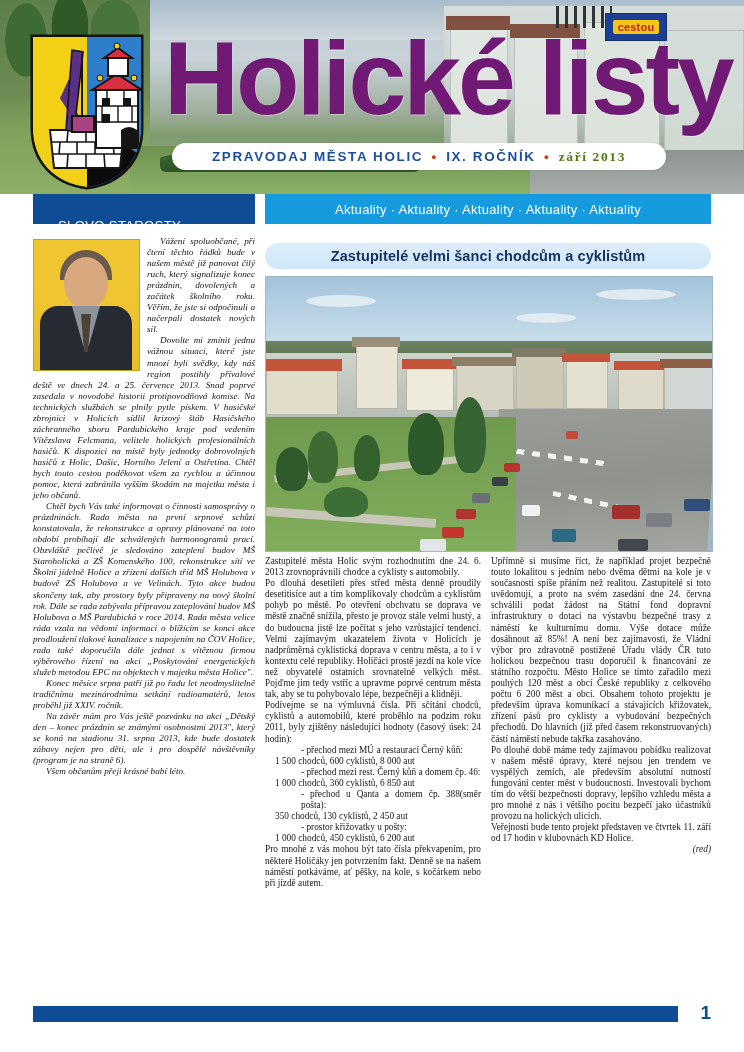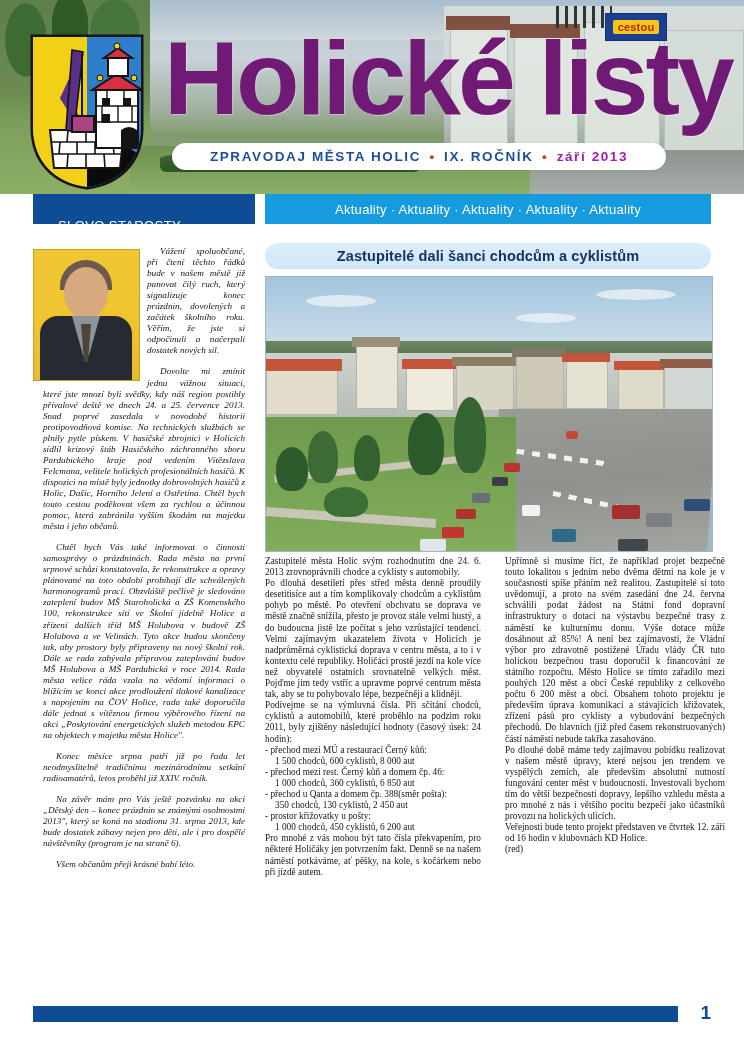--- a/index.html
+++ b/index.html
@@ -99,21 +99,21 @@
     position:absolute;left:172px;top:143px;width:494px;height:27px;z-index:7;
     background:#ffffff;border-radius:14px;
     display:flex;align-items:center;justify-content:center;
     box-shadow:0 0 2px rgba(0,0,0,.12);
   }
   .sub-pill .txt{
     font-family:"Liberation Sans",sans-serif;
     font-weight:bold;font-size:13.5px;letter-spacing:1.6px;
     color:#1c4e9c;white-space:nowrap;
   }
-  .sub-pill .date{color:#a21caf;}
+  .sub-pill .date{color:#4d7c0f;font-family:Liberation Serif, serif;}
   .sub-pill .dot{color:#d93a12;padding:0 3px;}
 
   
   .bar-row{
     position:absolute;left:0;top:194px;width:744px;height:30px;z-index:8;
   }
   .bar-left{
     position:absolute;left:33px;top:0;width:222px;height:30px;
     background:#0e4c96;
     display:flex;align-items:center;
@@ -151,21 +151,21 @@
   .mp-body{position:absolute;left:6px;top:66px;width:92px;height:64px;background:#262b33;border-radius:18px 18px 0 0;}
   .mp-shirt{position:absolute;left:38px;top:66px;width:28px;height:40px;background:#8d939b;clip-path:polygon(0 0,100% 0,60% 100%,40% 100%);}
   .mp-tie{position:absolute;left:47px;top:74px;width:10px;height:38px;background:#4c4436;clip-path:polygon(0 0,100% 0,70% 100%,30% 100%);}
 
   .left-text{
     font-family:"Liberation Serif",serif;font-style:italic;
     font-size:9.2px;line-height:11.05px;
     text-align:justify;color:#15161a;
     hyphens:auto;
   }
-  .left-text p{margin:10px;text-indent:13px;}
+  .left-text p{margin:0;text-indent:13px;}
   .left-text p.first{text-indent:13px;}
 
   
   .headline-pill{
     position:absolute;left:265px;top:243px;width:446px;height:26px;
     background:linear-gradient(180deg,#ddeefb,#cfe7f8);
     border-radius:13px;z-index:4;
     display:flex;align-items:center;justify-content:center;
   }
   .headline-pill .t{
@@ -193,26 +193,26 @@
   .mp-path{position:absolute;background:#c8c6b7;}
 
   
   .art-text{
     font-family:"Liberation Serif",serif;
     font-size:9.3px;line-height:11.1px;
     text-align:justify;color:#15161a;
   }
   .art-text p{margin:0;}
   .art-text p.ind{text-indent:0;}
-  .art-text p.bullet{text-indent:0;}
+  .art-text p.bullet{text-indent:0;margin-left:36px;}
   .art-text p.val{text-indent:0;padding-left:10px;}
-  .sig{margin-top:2px;}
+  .sig{text-align:right;font-style:italic;margin-top:2px;}
 
   .col-mid-art{position:absolute;left:265px;top:556px;width:216px;}
-  .col-right-art{position:absolute;left:505px;top:556px;width:220px;}
+  .col-right-art{position:absolute;left:491px;top:556px;width:220px;}
 
   
   .footer{
     position:absolute;left:33px;top:1006px;width:678px;height:22px;
   }
   .footer-bar{
     position:absolute;left:0;top:0;width:645px;height:16px;background:#0e4c96;
   }
   .footer-num{
     position:absolute;right:0;top:-4px;width:28px;height:24px;
@@ -329,21 +329,21 @@
 <div class="bar-row">
   <div class="bar-left">
     <span class="lbl">SLOVO STAROSTY</span>
   </div>
   <div class="bar-right">
     <span class="lbl">Aktuality · Aktuality · Aktuality · Aktuality · Aktuality</span>
   </div>
 </div>
 
 <div class="headline-pill">
-  <span class="t">Zastupitelé dali šanci chodcům a cyklistům</span>
+  <span class="t">Zastupitelé velmi šanci chodcům a cyklistům</span>
 </div>
 
 <div class="main-photo">
   <div class="mp-sky"></div>
   <div class="mp-cloud" style="left:40px;top:18px;width:70px;height:12px;"></div>
   <div class="mp-cloud" style="left:250px;top:36px;width:60px;height:10px;"></div>
   <div class="mp-cloud" style="left:330px;top:12px;width:80px;height:11px;"></div>
   <div class="mp-hills"></div>
   <div class="mp-town">
     <div class="mp-bld" style="left:90px;top:-8px;width:40px;height:62px;background:#e8e4d6;"></div>
@@ -423,20 +423,20 @@
   <p class="bullet">- přechod u Qanta a domem čp. 388(směr pošta):</p>
   <p class="val">350 chodců, 130 cyklistů, 2 450 aut</p>
   <p class="bullet">- prostor křižovatky u pošty:</p>
   <p class="val">1 000 chodců, 450 cyklistů, 6 200 aut</p>
   <p class="ind">Pro mnohé z vás mohou být tato čísla překvapením, pro některé Holičáky jen potvrzením fakt. Denně se na našem náměstí potkáváme, ať pěšky, na kole, s kočárkem nebo při jízdě autem.</p>
 </div>
 
 <div class="col-right-art art-text">
   <p class="ind">Upřímně si musíme říct, že například projet bezpečně touto lokalitou s jedním nebo dvěma dětmi na kole je v současnosti spíše přáním než realitou. Zastupitelé si toto uvědomují, a proto na svém zasedání dne 24. června schválili podat žádost na Státní fond dopravní infrastruktury o dotaci na výstavbu bezpečné trasy z náměstí ke kulturnímu domu. Výše dotace může dosáhnout až 85%! A není bez zajímavosti, že Vládní výbor pro zdravotně postižené Úřadu vlády ČR tuto holickou bezpečnou trasu doporučil k financování ze státního rozpočtu. Město Holice se tímto zařadilo mezi pouhých 120 měst a obcí České republiky z celkového počtu 6 200 měst a obcí. Obsahem tohoto projektu je především úprava komunikací a stávajících křižovatek, zřízení pásů pro cyklisty a vybudování bezpečných přechodů. Do hlavních (již před časem rekonstruovaných) částí náměstí nebude takřka zasahováno.</p>
   <p class="ind">Po dlouhé době máme tedy zajímavou pobídku realizovat v našem městě úpravy, které nejsou jen trendem ve vyspělých zemích, ale především absolutní nutností fungování center měst v budoucnosti. Investovali bychom tím do větší bezpečnosti dopravy, lepšího vzhledu města a pro mnohé z nás i většího pocitu bezpečí jako účastníků provozu na holických ulicích.</p>
-  <p class="ind">Veřejnosti bude tento projekt představen ve čtvrtek 12. září od 16 hodin v klubovnách KD Holice.</p>
+  <p class="ind">Veřejnosti bude tento projekt představen ve čtvrtek 11. září od 17 hodin v klubovnách KD Holice.</p>
   <p class="sig">(red)</p>
 </div>
 
 <div class="footer">
   <div class="footer-bar"></div>
   <div class="footer-num">1</div>
 </div>
 
 </body></html>

